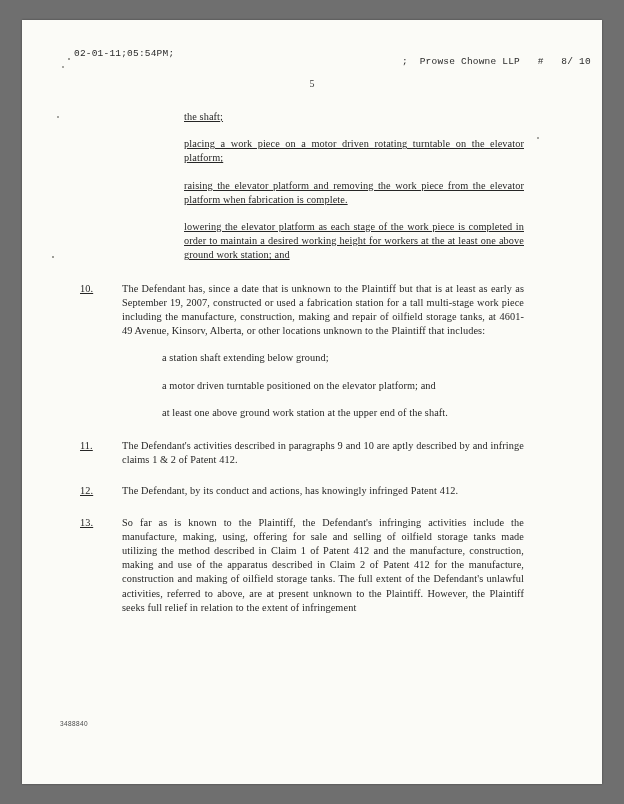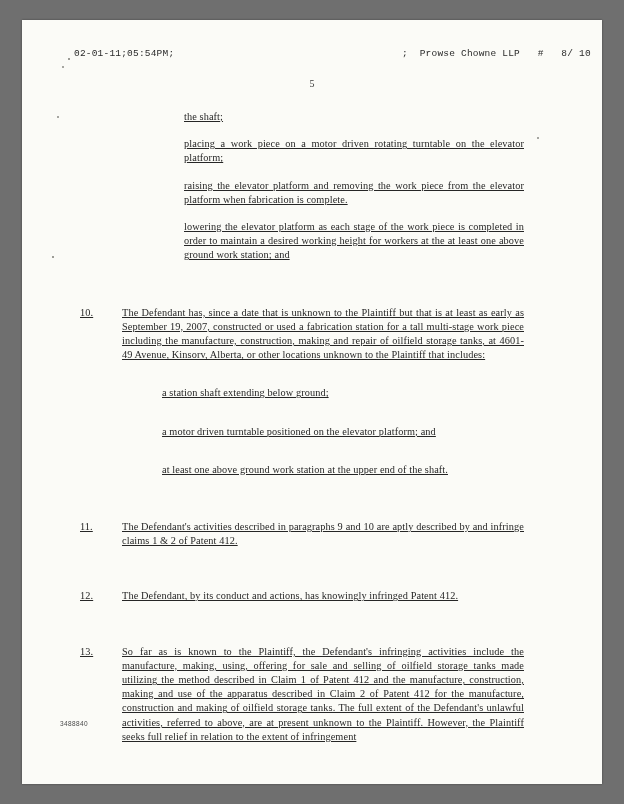--- a/index.html
+++ b/index.html
@@ -36,21 +36,21 @@
   }
   .fax-left {
     position: absolute;
     left: 52px;
     top: 0;
     white-space: pre;
   }
   .fax-right {
     position: absolute;
     left: 380px;
-    top: 0;
+    top: 8px;
     white-space: pre;
   }
   .speck {
     position: absolute;
     background: #8a8a84;
     border-radius: 50%;
   }
   .page-number {
     position: absolute;
     top: 58px;
@@ -81,23 +81,21 @@
   .num {
     position: absolute;
     left: -42px;
     top: 0;
     width: 32px;
     text-decoration: underline;
     font-size: 10.3px;
     color: #262626;
   }
   .underline-para {
-    text-decoration: underline;
     text-decoration-thickness: from-font;
-    margin-top: 24px;
   }
   .sub-indent {
     margin-left: 82px;
     width: 320px;
   }
   .footer-code {
     position: absolute;
     left: 38px;
     top: 700px;
     font-size: 6.5px;

